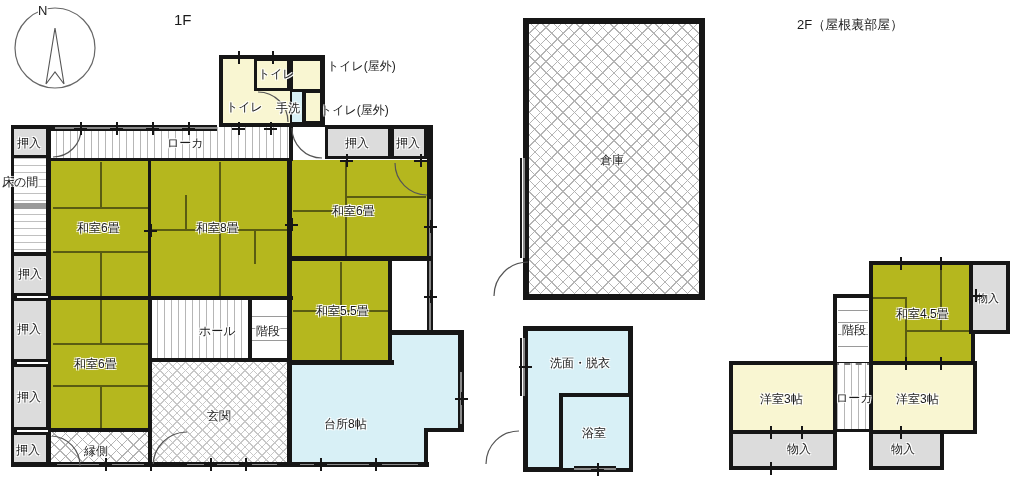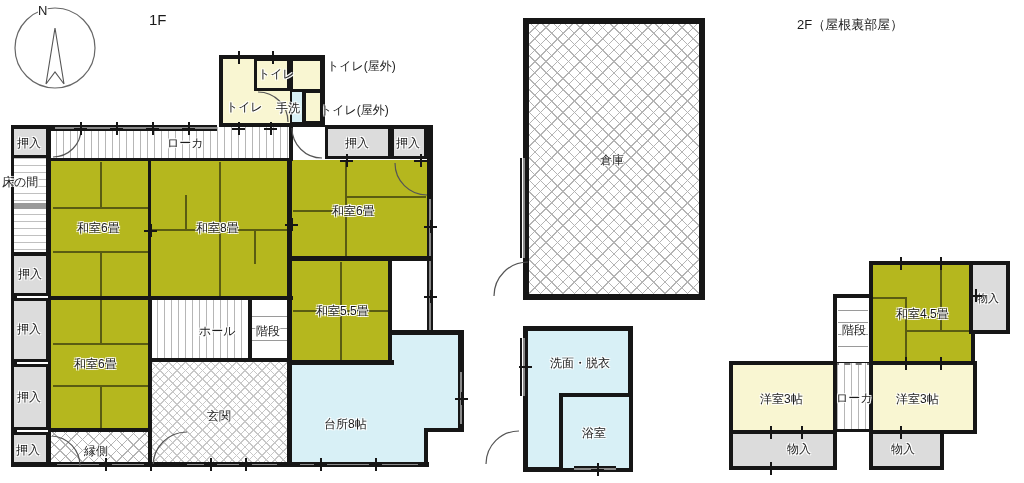--- a/index.html
+++ b/index.html
@@ -39,21 +39,21 @@
 <body>
 
 <div id="plan">
 
   <svg class="arcs" width="110" height="100" style="left:10px;top:2px">
     <circle cx="45" cy="46" r="40" fill="none" stroke="#666" stroke-width="1.2"></circle>
     <path d="M45 26 L36 82 M45 26 L54 82 M36 82 L45 70 L54 82" fill="none" stroke="#555" stroke-width="1.1"></path>
   </svg>
   <div class="lbl" style="left:38px;top:4px;font-size:13px">N</div>
 
-  <div class="lbl big" style="left:149px;top:13px">1F</div>
+  <div class="lbl big" style="left:174px;top:13px">1F</div>
   <div class="lbl big" style="left:797px;top:18px;font-size:13px">2F（屋根裏部屋）</div>
 
   <div class="room noborder hatchv" style="left:49px;top:127px;width:243px;height:33px"></div>
   <div class="room noborder tatami" style="left:51px;top:160px;width:98px;height:138px"></div>
   <div class="room noborder tatami" style="left:149px;top:160px;width:140px;height:138px"></div>
   <div class="room noborder tatami" style="left:291px;top:160px;width:137px;height:98px"></div>
   <div class="room noborder tatami" style="left:291px;top:260px;width:99px;height:102px"></div>
   <div class="room noborder tatami" style="left:51px;top:298px;width:98px;height:132px"></div>
   <div class="room noborder hatchv" style="left:150px;top:298px;width:99px;height:62px"></div>
   <div class="room noborder" style="left:249px;top:298px;width:40px;height:62px;background:#fff"></div>

